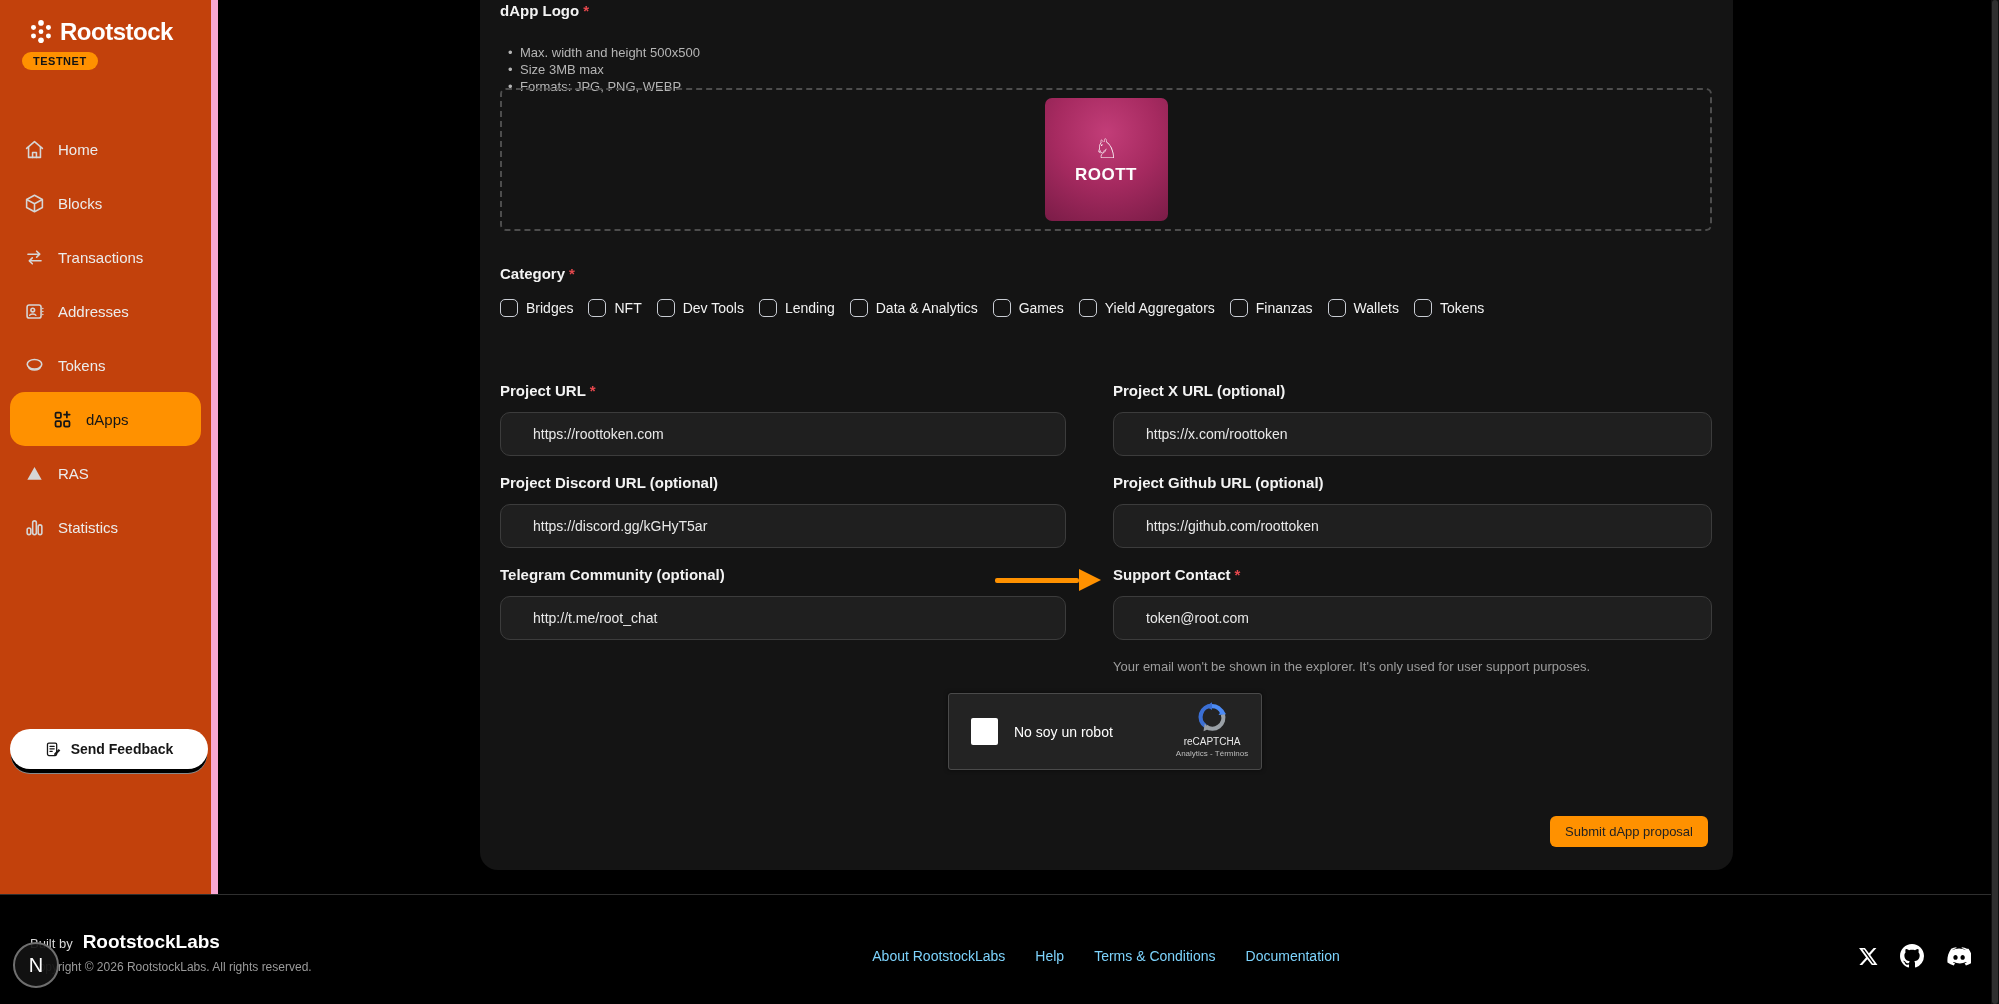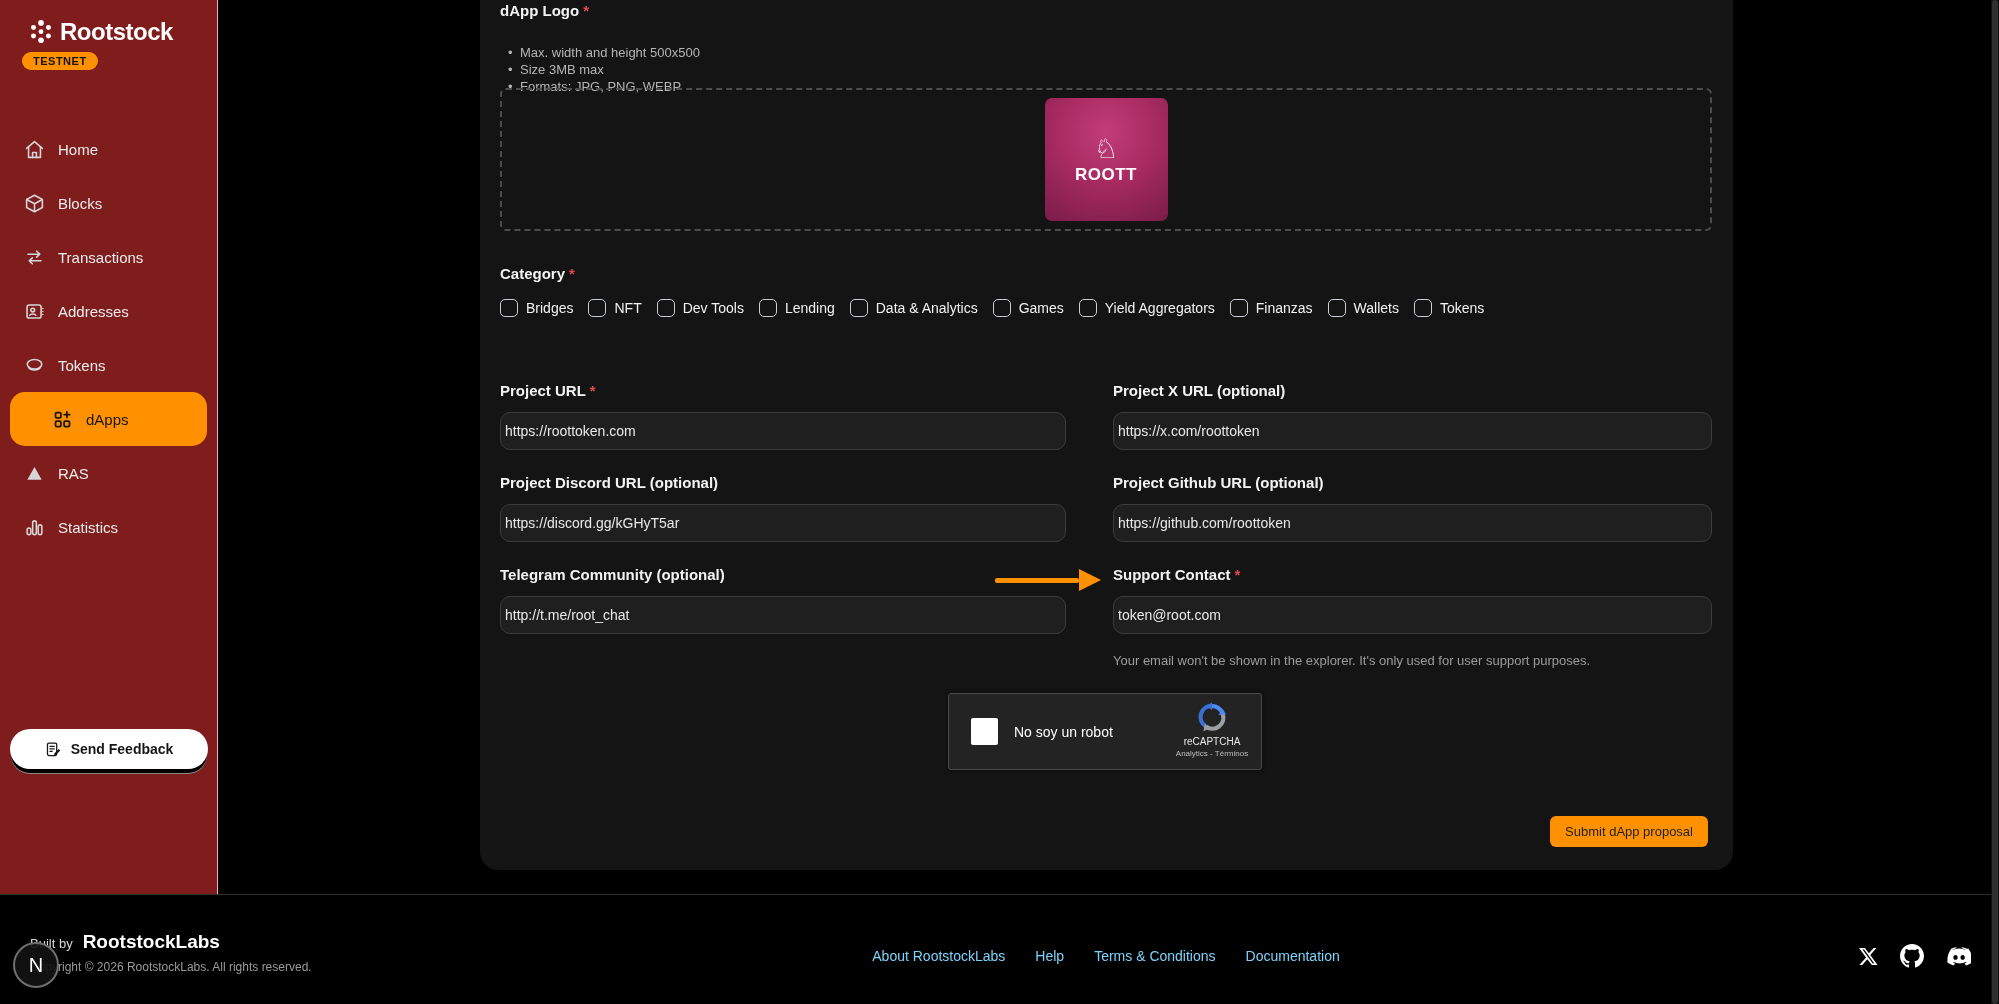--- a/index.html
+++ b/index.html
@@ -2,21 +2,21 @@
 <html><head>
 <meta charset="utf-8">
 <style>
   * { margin:0; padding:0; box-sizing:border-box; }
   html,body { width:1999px; height:1004px; background:#000; overflow:hidden;
     font-family:"Liberation Sans","DejaVu Sans",sans-serif; color:#fff; }
   .page { position:relative; width:1999px; height:1004px; }
 
   
   .sidebar { position:absolute; left:0; top:0; width:218px; height:894px;
-    background:#7f1d1d; border-right:1px solid #f9a8d4; }
+    background:#c2410c; border-right:7px solid #f9a8d4; }
   .brand { padding:18px 0 0 28px; display:flex; align-items:center; gap:6px; }
   .brand-icon { width:26px; height:26px; color:#fff; }
   .brand-name { font-size:24px; font-weight:700; letter-spacing:-0.5px; }
   .testnet-badge { display:inline-block; margin:6px 0 0 22px; background:var(--accent);
     color:#141414; font-size:11px; font-weight:700; letter-spacing:.5px;
     padding:3px 11px; border-radius:999px; }
   .nav { margin-top:52px; }
   .nav-item { position:relative; display:flex; align-items:center; gap:13px;
     height:54px; margin:0 10px; padding:0 14px; border-radius:15px;
     font-size:15px; color:#ececec; cursor:pointer; }
@@ -52,23 +52,23 @@
   .sec-category { position:absolute; left:20px; top:264px; }
   .cat-row { position:absolute; left:20px; top:299px; display:flex; align-items:flex-end;
     gap:15px; white-space:nowrap; }
   .cat { display:flex; align-items:center; gap:8px; font-size:14px; font-weight:500;
     color:#f2f2f2; cursor:pointer; }
   .cat input { appearance:none; -webkit-appearance:none; width:18px; height:18px;
     border:1.6px solid #c9cdd4; border-radius:5px; background:transparent; cursor:pointer; }
 
   .field { position:absolute; }
   .field .fld-label { display:block; margin-bottom:12px; }
-  .field input[type=text] { width:100%; height:38px; background:#1f1f1f;
+  .field input[type=text] { width:100%; height:44px; background:#1f1f1f;
     border:1px solid #3c3c3c; border-radius:10px; color:#e9e9e9;
-    font-size:14px; font-family:inherit; padding:0 4px; outline:none; }
+    font-size:14px; font-family:inherit; padding:0 32px; outline:none; }
   .f-pos-0 { left:20px;  top:381px; width:566px; }
   .f-pos-1 { left:633px; top:381px; width:599px; }
   .f-pos-2 { left:20px;  top:473px; width:566px; }
   .f-pos-3 { left:633px; top:473px; width:599px; }
   .f-pos-4 { left:20px;  top:565px; width:566px; }
   .f-pos-5 { left:633px; top:565px; width:599px; }
   .helper { margin-top:19px; font-size:13px; color:#9c9c9c; }
 
   .annot-arrow { position:absolute; left:515px; top:569px; width:106px; height:22px; }
   .annot-arrow .bar { position:absolute; left:0; top:9px; width:84px; height:5px;

